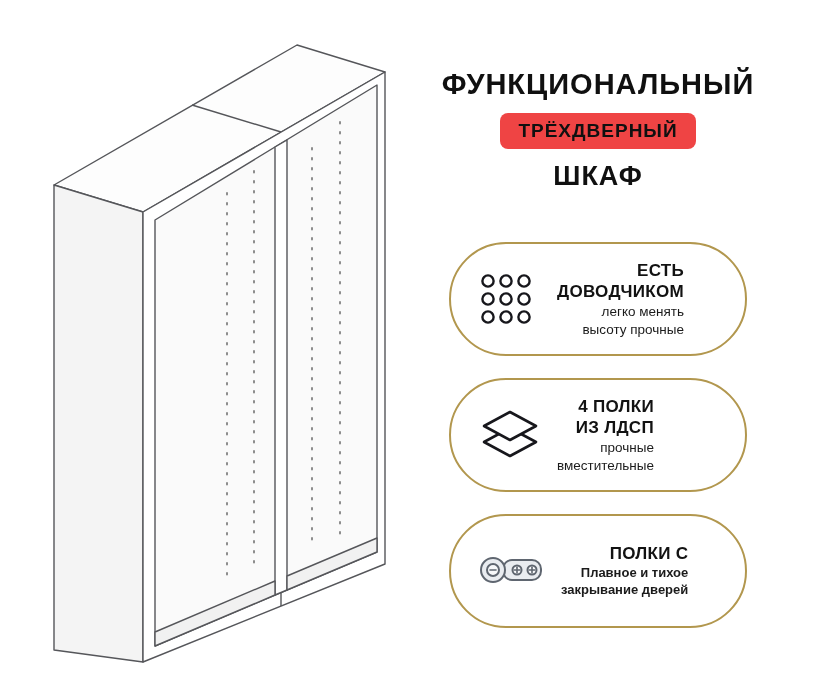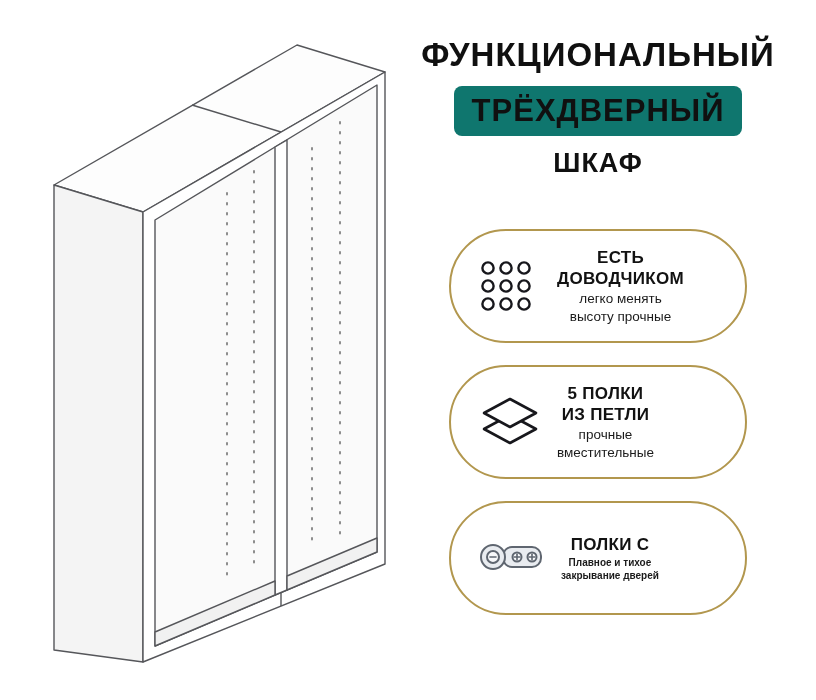--- a/index.html
+++ b/index.html
@@ -29,33 +29,34 @@
     position: absolute;
     left: 412px;
     top: 36px;
     width: 372px;
     display: flex;
     flex-direction: column;
     align-items: center;
     text-align: center;
   }
   .t1, .t3 {
-    font-size: 33px;
+    font-size: 29px;
     font-weight: 700;
     letter-spacing: 1px;
     color: #101010;
     white-space: nowrap;
+    margin-top: 32px;
   }
   .t2-wrap { margin-top: 12px; }
   .t2 {
     display: inline-block;
     padding: 7px 18px;
-    background: #0f766e;
+    background: #ef4444;
     border-radius: 8px;
-    font-size: 31px;
+    font-size: 19px;
     font-weight: 700;
     letter-spacing: 1px;
     color: #101010;
     white-space: nowrap;
   }
   .t3 { margin-top: 12px; font-size: 27px; text-align: center; }
 
   .badges {
     margin-top: 50px;
     display: flex;
@@ -67,38 +68,38 @@
     width: 298px;
     min-height: 114px;
     box-sizing: border-box;
     border: 2.5px solid #b2974e;
     border-radius: 70px;
     background: #ffffff;
     display: flex;
     align-items: center;
     gap: 16px;
     padding: 14px 22px 14px 28px;
-    text-align: center;
+    text-align: right;
   }
   .badge .icon { flex: 0 0 auto; display: flex; align-items: center; }
   .badge-title {
     font-size: 17px;
     font-weight: 700;
     line-height: 1.28;
     letter-spacing: 0.3px;
     color: #121212;
   }
   .badge-sub {
     font-size: 13.5px;
     line-height: 1.3;
     color: #1b1b1b;
   }
   .badge-sub.bold {
     font-weight: 700;
-    font-size: 10px;
+    font-size: 13px;
   }
 </style>
 </head>
 <body>
 
 <main class="canvas">
 
   <figure class="drawing">
     <svg width="400" height="690" viewBox="0 0 400 690">
       <g stroke="#55565a" stroke-width="1.4" stroke-linejoin="round" fill="none">
@@ -174,22 +175,22 @@
         <span class="icon">
           <svg width="62" height="58" viewBox="0 0 62 58">
             <g fill="#ffffff" stroke="#17171c" stroke-width="2.6" stroke-linejoin="round">
               <polygon points="31,22 57,36 31,50 5,36"></polygon>
               <polygon points="31,6 57,20 31,34 5,20"></polygon>
             </g>
           </svg>
         </span>
         <div>
           <div class="badge-title">
-            <div>5 ПОЛКИ</div>
-            <div>ИЗ ПЕТЛИ</div>
+            <div>4 ПОЛКИ</div>
+            <div>ИЗ ЛДСП</div>
           </div>
           <div class="badge-sub">
             <div>прочные</div>
             <div>вместительные</div>
           </div>
         </div>
       </article>
 
       <article class="badge">
         <span class="icon">

